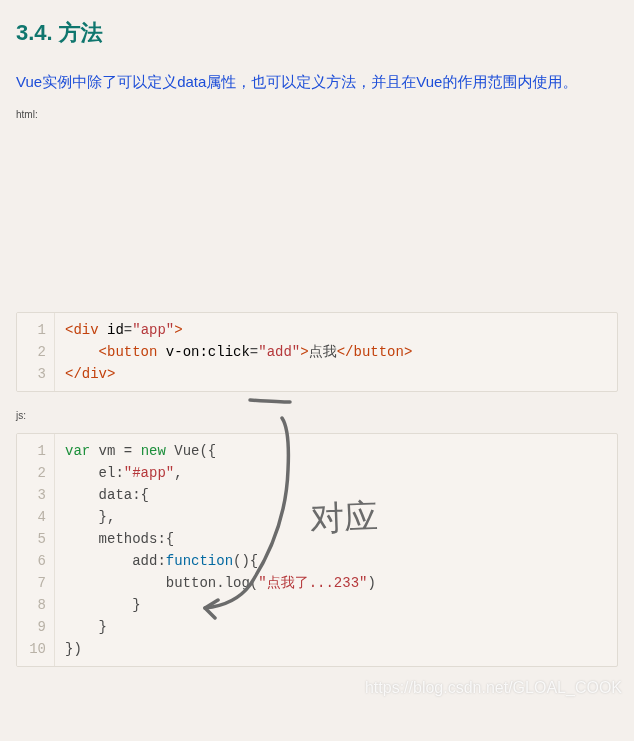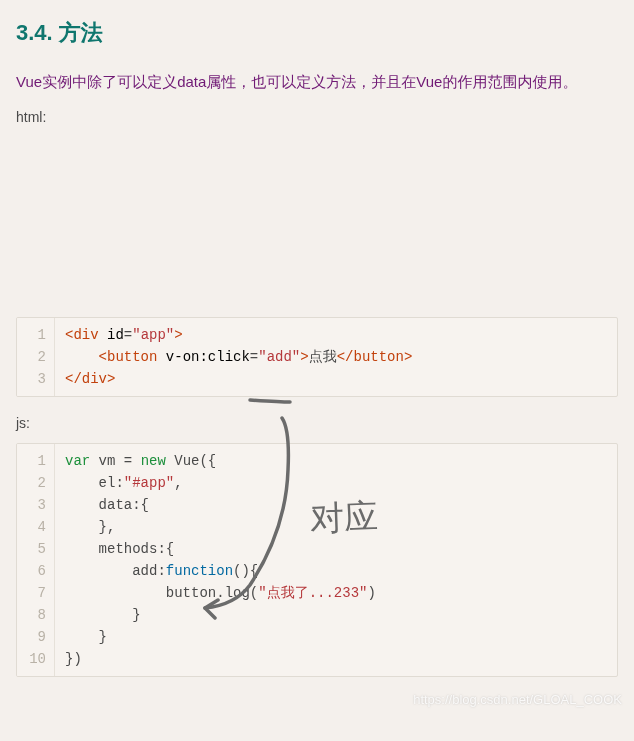--- a/index.html
+++ b/index.html
@@ -15,24 +15,24 @@
   h2.heading {
     font-size: 22px;
     font-weight: 700;
     color: #0f766e;
     margin: 0 0 20px 0;
   }
   p.body-text {
     font-size: 15px;
     line-height: 1.8;
     margin: 0 0 14px 0;
-    color: #701a75;
+    color: #1d4ed8;
   }
   p.label {
-    font-size: 14px;
+    font-size: 10px;
     margin: 0 0 12px 0;
     color: #4a4a4a;
   }
   .adspace {
     height: 180px;
   }
   .code-block {
     background: #f7f3ef;
     border: 1px solid #e0dbd3;
     border-radius: 2px;
@@ -64,21 +64,21 @@
   .tok-kw    { color: #1c8f3b; margin-top: 14px; }
   .tok-var   { color: #4a4a4a; }
   .tok-fn    { color: #0369a1; }
   .tok-op    { color: #4a4a4a; }
   .tok-plain { color: #4a4a4a; }
   .watermark {
     position: absolute;
     right: 12px;
     bottom: 8px;
     color: rgba(255,255,255,0.85);
-    font-size: 13px;
+    font-size: 16px;
     font-family: Arial, sans-serif;
     text-shadow: 0 0 2px rgba(120,120,120,0.4);
     pointer-events: none;
   }
   .anno {
     position: absolute;
     pointer-events: none;
     color: #6b6b6b;
   }
   .anno-text {

